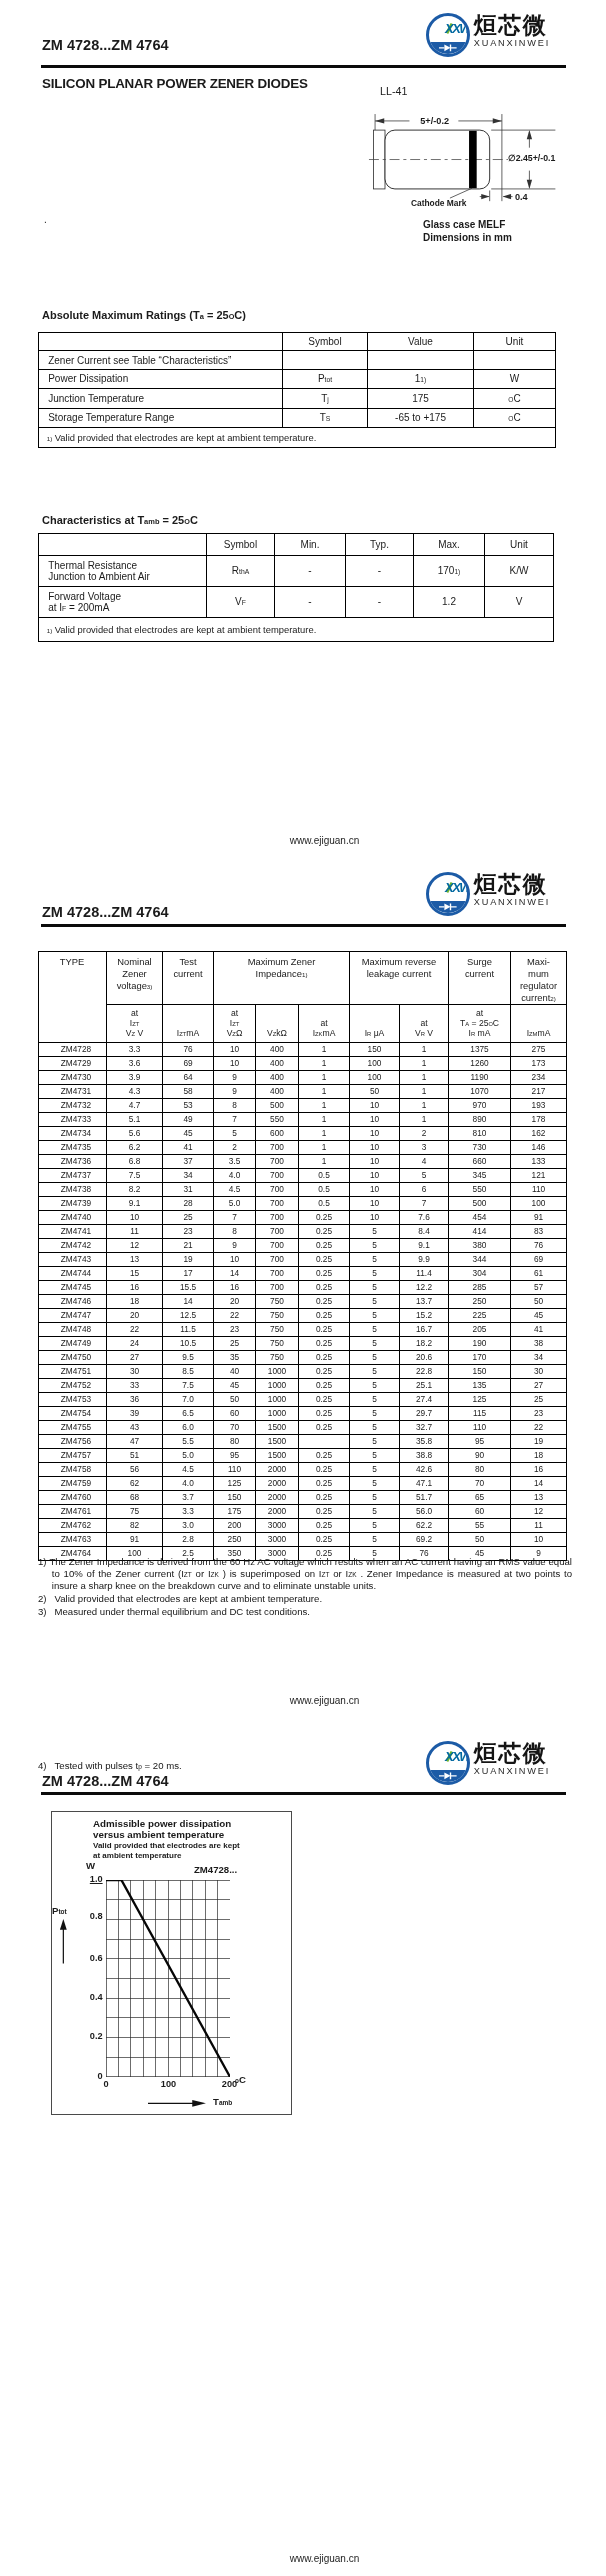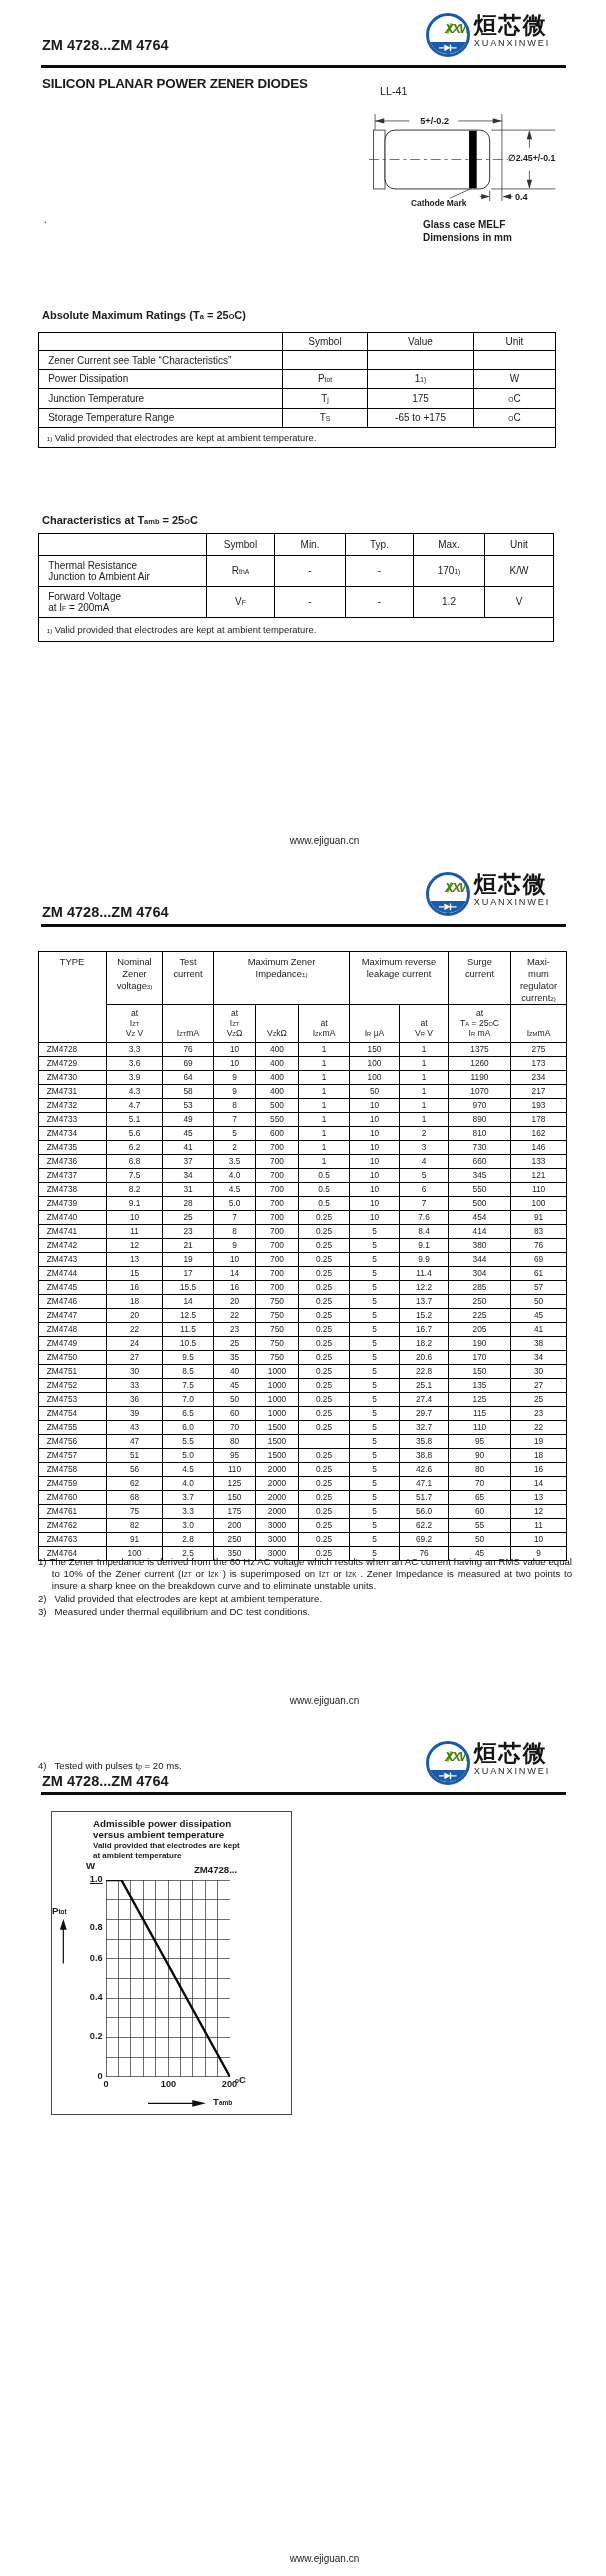--- a/index.html
+++ b/index.html
@@ -21,30 +21,30 @@
   .dt th,.dt td{border:0.8px solid #000;font-weight:normal;text-align:center;padding:1.5px 3.1px;overflow:hidden;}
   .dt .c1{text-align:left;padding-left:9.2px;}
   .dt .fnote{text-align:left;padding-left:7.7px;font-size:9.4px;}
   .t2 td{vertical-align:middle;line-height:11.5px;}
   .zt{width:527px;border:1.5px solid #000;font-size:8.3px;}
   .zt th,.zt td{border:0.8px solid #000;text-align:center;font-weight:normal;padding:0 1.5px;overflow:hidden;}
   .zt thead tr.grp th{font-size:9.4px;vertical-align:top;padding-top:3.8px;line-height:12px;}
   .zt thead tr.sub th{font-size:8.6px;vertical-align:bottom;padding-bottom:3.1px;line-height:10.3px;}
   .zt .g-type{text-align:left;padding-left:20.7px;vertical-align:middle;font-size:9.6px;}
   .zt tbody td{height:13px;padding:0 0.8px;}
-  .zt tbody td.c-type{text-align:left;padding-left:7.7px;}
+  .zt tbody td.c-type{text-align:center;padding-left:7.7px;}
   .notes{width:534px;}
   .note{font-size:9.6px;line-height:12px;padding-left:13.8px;text-indent:-13.8px;text-align:justify;color:#161616;margin:0 0 0.8px 0;}
   .note-plain{text-align:left;}
   
   .logo{display:flex;align-items:flex-start;}
   .logo-circle{position:relative;width:44px;height:44px;border:3.1px solid #1c5ba6;border-radius:50%;
                background:#fff;overflow:hidden;box-sizing:border-box;flex:0 0 auto;}
   .logo-xxw{position:absolute;left:16px;right:0;top:5.4px;text-align:center;font-style:italic;font-weight:bold;
-            font-size:13px;letter-spacing:-1.5px;color:#4d7c0f;}
+            font-size:13px;letter-spacing:-1.5px;color:#0369a1;}
   .logo-green{position:absolute;left:19px;top:6.9px;width:3.1px;height:10.7px;background:#6cb52d;transform:rotate(28deg);}
   .logo-band{position:absolute;left:0;right:0;bottom:0;height:12.2px;background:#1c5ba6;
              display:flex;align-items:center;justify-content:center;}
   .logo-text{margin-left:3.8px;}
   .logo-cn{font-size:23px;font-weight:bold;letter-spacing:1.5px;line-height:25px;color:#141414;white-space:nowrap;}
   .logo-en{font-size:9.2px;letter-spacing:1.8px;color:#2a2a2a;margin-top:0px;white-space:nowrap;}
   
   .chart-box{width:239px;height:302px;border:0.8px solid #4a4a4a;background:#fff;}
   .chart-title{font-size:9.8px;font-weight:bold;line-height:11px;}
   .chart-sub{font-size:8px;font-weight:bold;line-height:9.6px;}
@@ -784,21 +784,21 @@
       <line x1="0" x2="162" y1="102.79999999999998" y2="102.79999999999998" class="grid" shape-rendering="crispEdges"></line>
       <line x1="0" x2="162" y1="77.1" y2="77.1" class="grid" shape-rendering="crispEdges"></line>
       <line x1="0" x2="162" y1="51.39999999999998" y2="51.39999999999998" class="grid" shape-rendering="crispEdges"></line>
       <line x1="0" x2="162" y1="25.69999999999999" y2="25.69999999999999" class="grid" shape-rendering="crispEdges"></line>
       <line x1="0" x2="162" y1="0" y2="0" class="grid" shape-rendering="crispEdges"></line>
       <polyline points="0,0 20.25,0 162,257" class="curve"></polyline>
     </svg>
 
   <div class="abs" style="left:75px;top:1880px;width:27.6px;height:197px">
       <div class="ytick" style="top: -6.1px; text-decoration: underline;">1.0</div>
-      <div class="ytick" style="top: 42px;">0.8</div>
+      <div class="ytick" style="top: 31px;">0.8</div>
       <div class="ytick" style="top: 73px;">0.6</div>
       <div class="ytick" style="top: 112px;">0.4</div>
       <div class="ytick" style="top: 151px; padding-left: 28px;">0.2</div>
       <div class="ytick" style="top: 191px;">0</div>
     </div>
   <div class="abs" style="left:106px;top:2079px;width:124px;height:12.2px">
       <div class="xtick" style="left: -11.5px;">0</div>
       <div class="xtick" style="left: 51px;">100</div>
       <div class="xtick" style="left: 112px;">200</div>
     </div>

